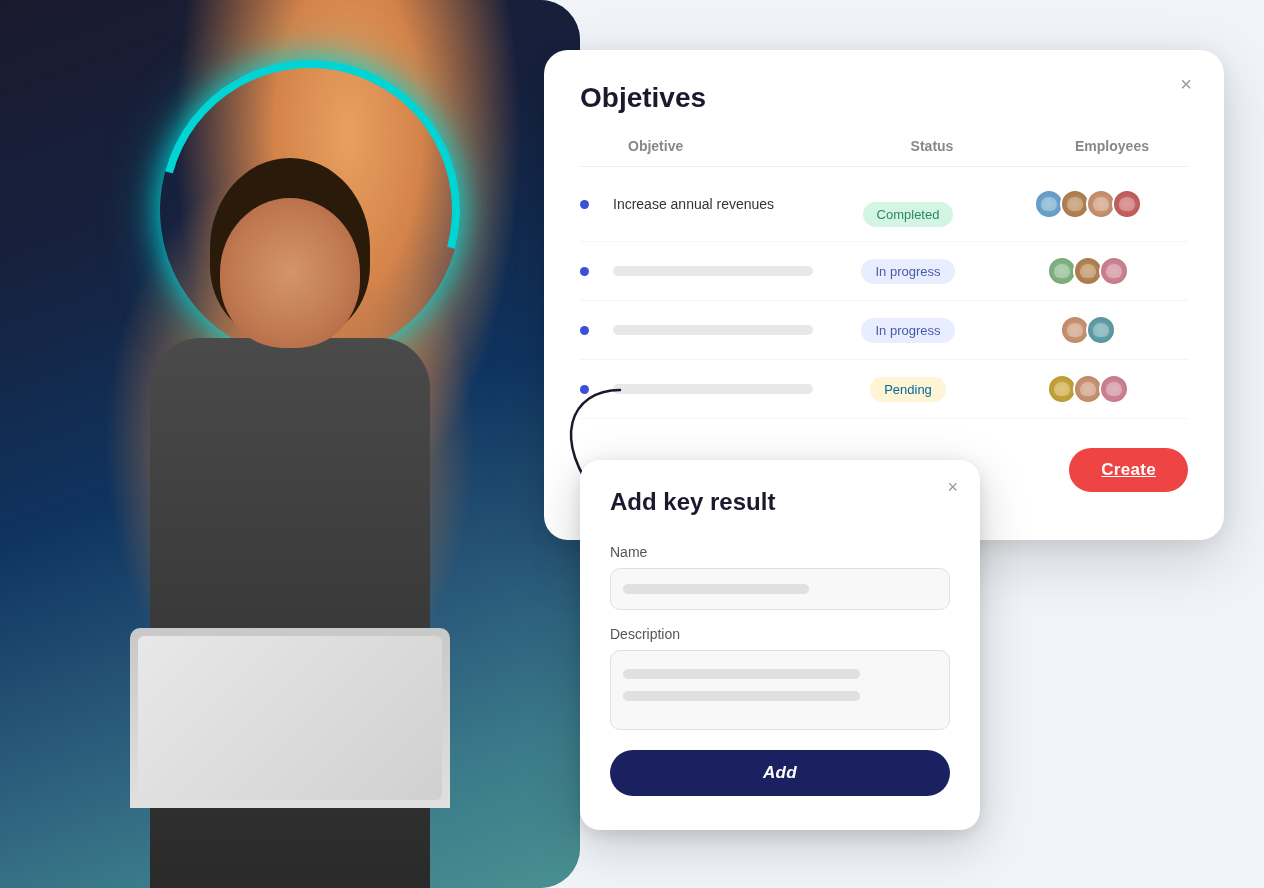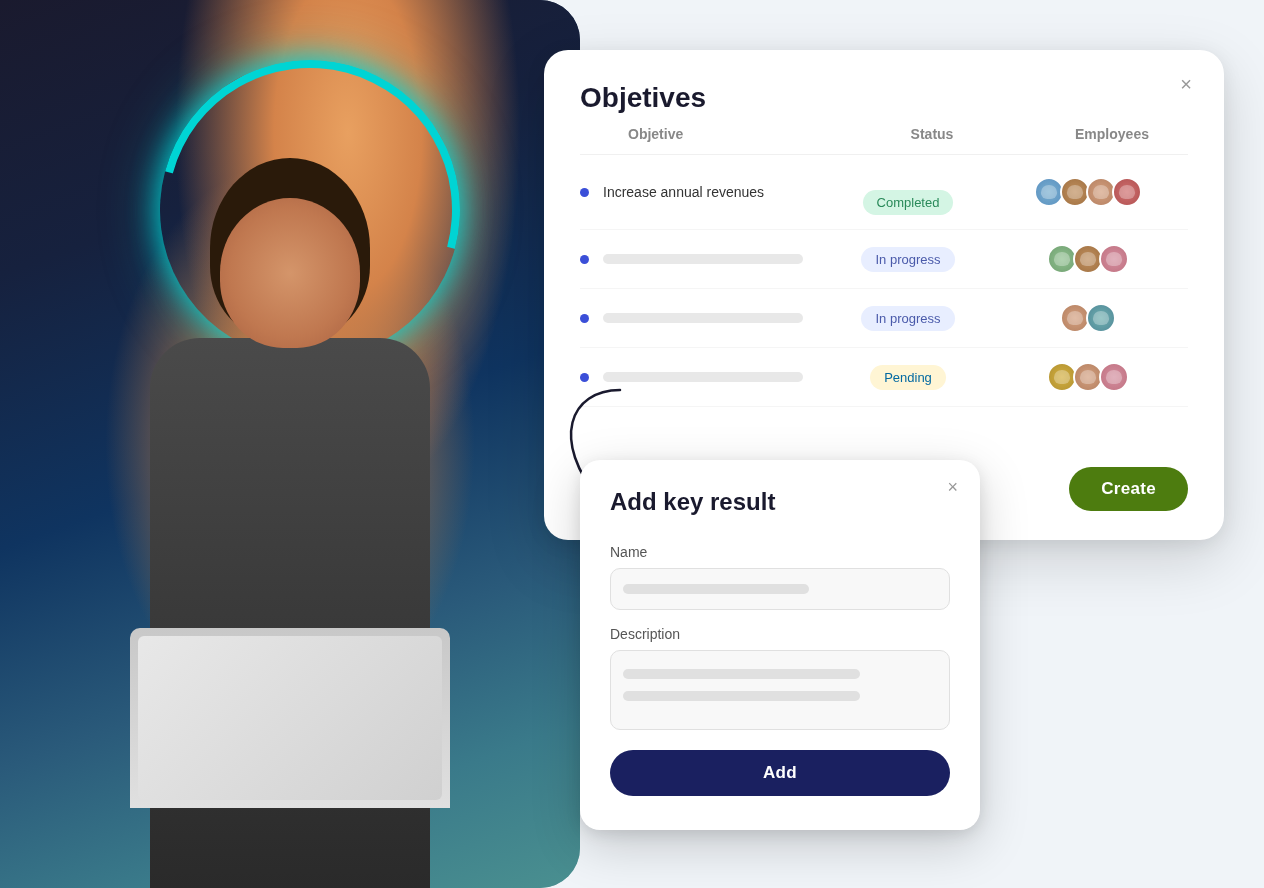--- a/index.html
+++ b/index.html
@@ -139,21 +139,21 @@
       justify-content: center;
       color: #999;
       font-size: 20px;
       line-height: 1;
     }
 
     .panel-title {
       font-size: 28px;
       font-weight: 700;
       color: #1a1a2e;
-      margin-bottom: 12px;
+      margin-bottom: 24px;
     }
 
     .panel-table {
       width: 100%;
     }
 
     .table-header {
       display: grid;
       grid-template-columns: 1fr 160px 200px;
       padding: 0 0 12px 0;
@@ -179,21 +179,21 @@
       display: grid;
       grid-template-columns: 1fr 160px 200px;
       padding: 14px 0;
       border-bottom: 1px solid #f5f5f5;
       align-items: center;
     }
 
     .row-objective {
       display: flex;
       align-items: center;
-      gap: 14px;
+      gap: 24px;
       font-size: 14px;
       color: #333;
       font-weight: 500;
     }
 
     .row-dot {
       width: 9px;
       height: 9px;
       border-radius: 50%;
       background: #3b4fd8;
@@ -278,31 +278,32 @@
       display: block;
       width: 60%;
       height: 55%;
       margin: 22% auto 0;
       background: rgba(255,255,255,0.3);
       border-radius: 50% 50% 40% 40%;
     }
 
     .create-btn {
       position: absolute;
-      bottom: 29px;
+      bottom: 48px;
       right: 36px;
-      background: #4d7c0f;
+      background: #ef4444;
       color: white;
       border: none;
       border-radius: 30px;
       padding: 12px 32px;
       font-size: 17px;
       font-weight: 700;
       cursor: pointer;
       letter-spacing: 0.3px;
+      text-decoration: underline;
     }
 
     
     .add-panel {
       position: absolute;
       top: 460px;
       left: 580px;
       width: 400px;
       height: 370px;
       background: white;
@@ -387,20 +388,21 @@
       width: 100%;
       background: #1a2060;
       color: white;
       border: none;
       border-radius: 30px;
       padding: 13px;
       font-size: 17px;
       font-weight: 700;
       cursor: pointer;
       letter-spacing: 0.3px;
+      font-style: italic;
     }
 
     
     .curved-arrow {
       position: absolute;
       top: 380px;
       left: 540px;
       z-index: 15;
     }
   </style>

